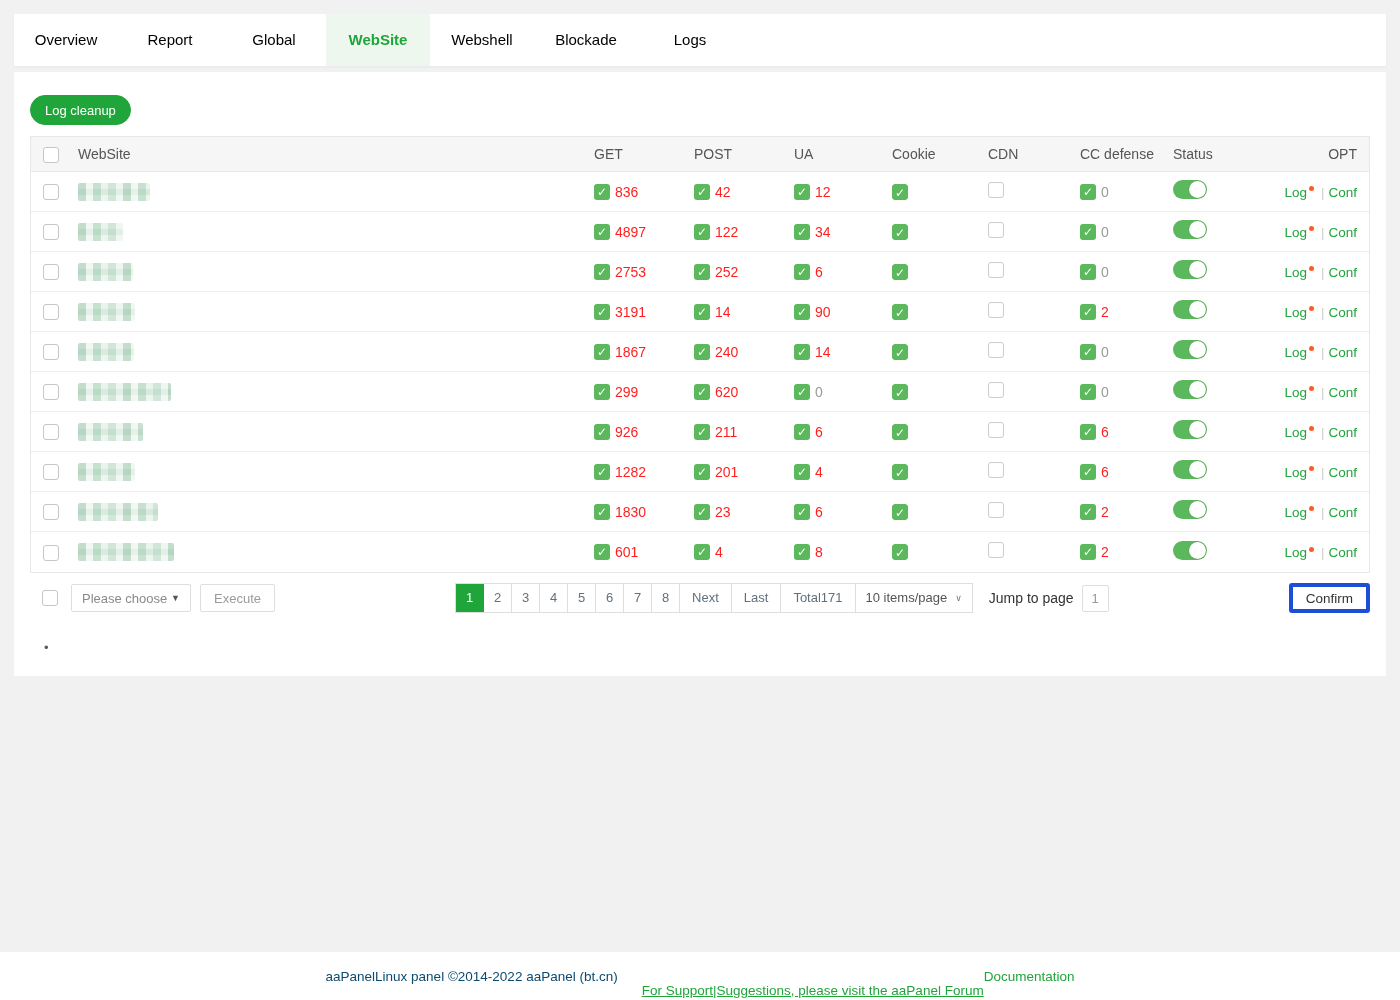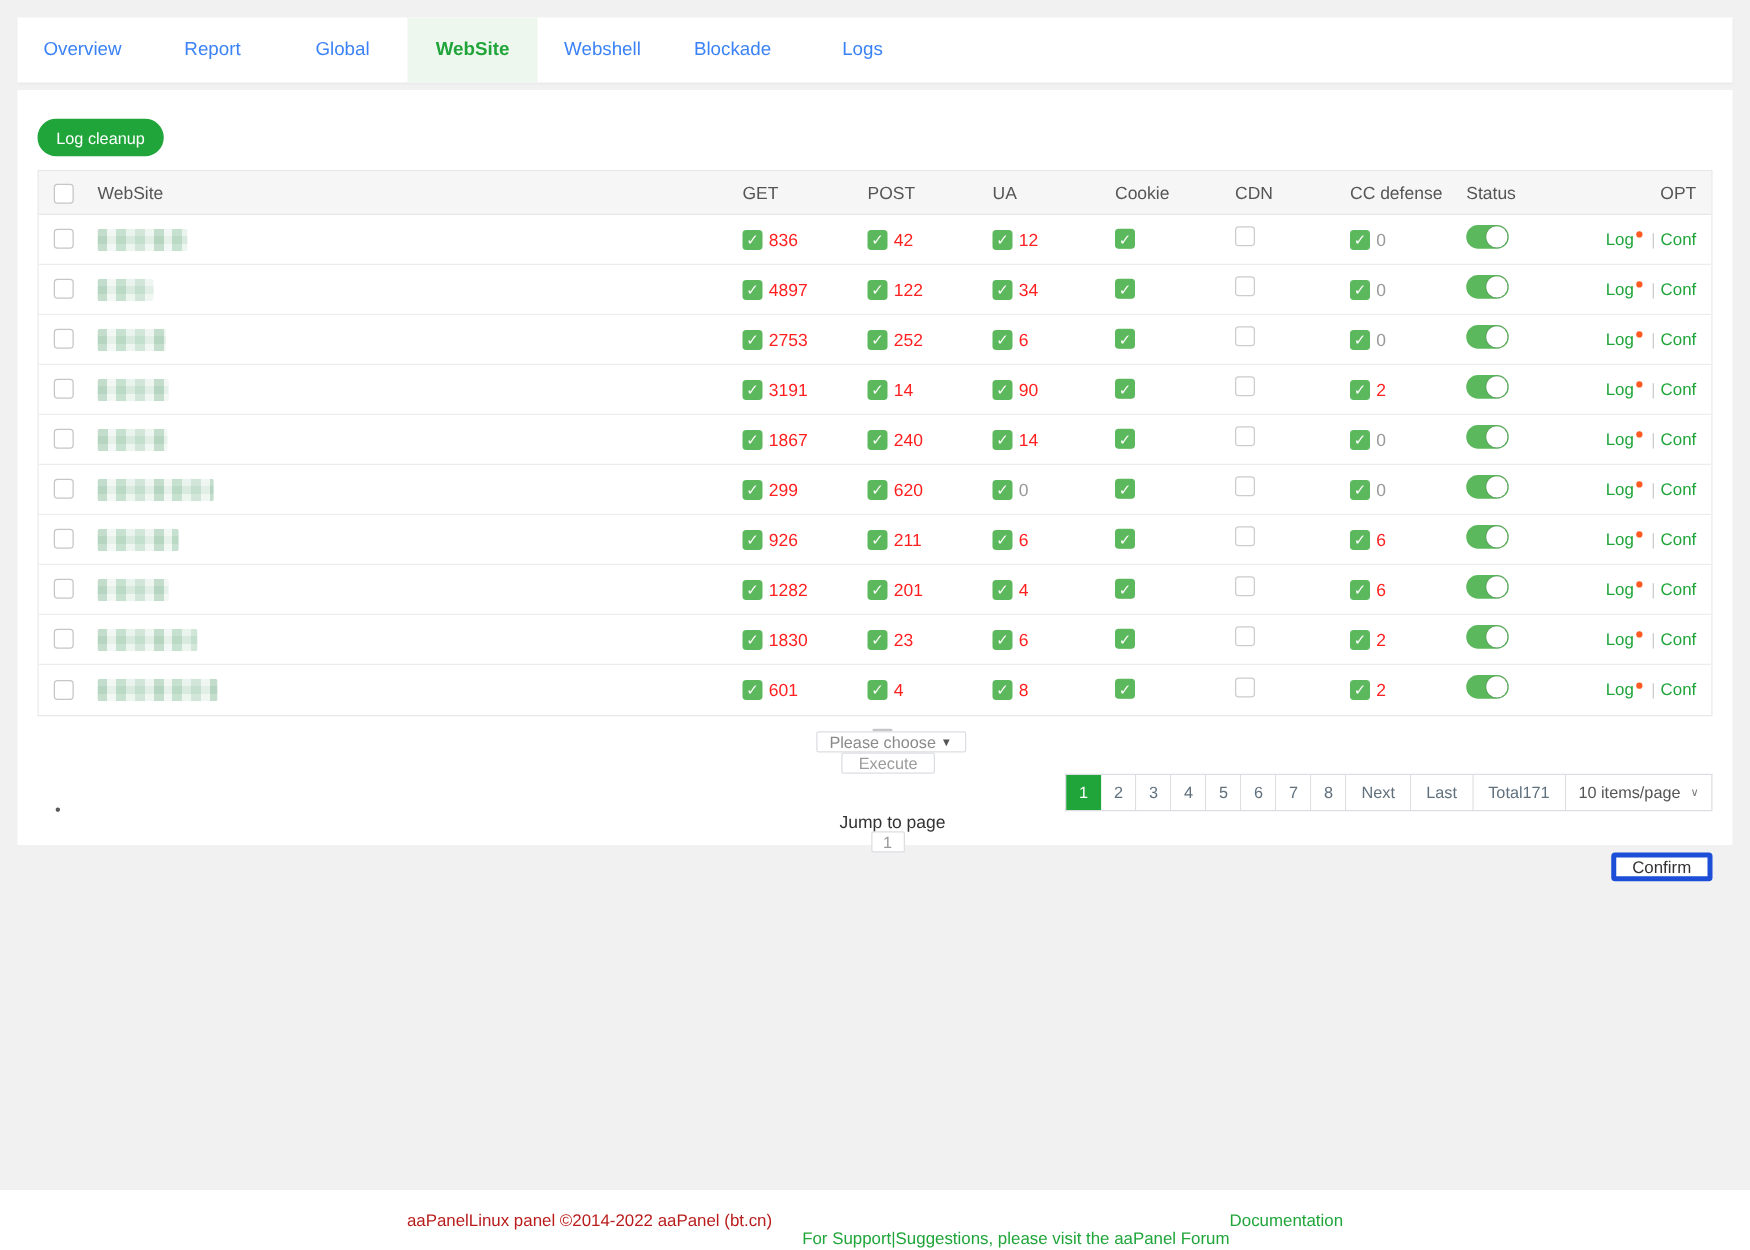--- a/index.html
+++ b/index.html
@@ -10,21 +10,21 @@
     --dot:#ff5a22;
     --border:#e7e7e7;
     --ctl-border:#dcdee2;
   }
   *{box-sizing:border-box;margin:0;padding:0;}
   html,body{width:1400px;height:1000px;overflow:hidden;}
   body{background:#f1f1f1;font-family:"Liberation Sans","DejaVu Sans",sans-serif;color:#333;position:relative;}
 
   
   .tabbar{margin:14px 14px 0;height:52px;background:#fff;display:flex;box-shadow:0 1px 2px rgba(0,0,0,.04);}
-  .tab{width:104px;line-height:52px;text-align:center;font-size:15px;color:#3b82f6;cursor:pointer;}
+  .tab{width:104px;line-height:52px;text-align:center;font-size:15px;color:#000000;cursor:pointer;}
   .tab.active{color:var(--accent);font-weight:bold;background:#eef7ee;}
 
   
   .panel{margin:6px 14px 0;background:#fff;height:604px;padding:16px;}
   .btn-green{display:inline-block;margin:7px 0 11px;height:30px;padding:0 14px;background:var(--accent);
     color:#fff;border:1px solid var(--accent);border-radius:15px;font-size:13px;cursor:pointer;
     font-family:inherit;}
 
   .table{border:1px solid var(--border);}
   .tr{display:flex;align-items:center;height:40px;border-bottom:1px solid #ededed;background:#fff;}
@@ -66,21 +66,21 @@
     position:relative;cursor:pointer;}
   .toggle::after{content:"";position:absolute;top:1px;right:1px;width:17px;height:17px;border-radius:50%;
     background:#fff;box-shadow:0 0 1px rgba(0,0,0,.45);}
 
   .opt-link{color:var(--accent);font-size:13.5px;text-decoration:none;cursor:pointer;position:relative;}
   .opt-sep{color:#ccc;font-size:13px;margin:0 4px 0 7px;}
   .reddot{display:inline-block;width:5px;height:5px;border-radius:50%;background:var(--dot);
     vertical-align:super;margin-left:2px;}
 
   
-  .pager-row{display:flex;align-items:center;margin-top:10px;height:30px;padding-left:12px;font-size:13px;flex-direction:column;}
+  .pager-row{display:flex;align-items:center;margin-top:10px;height:30px;padding-left:12px;font-size:13px;}
   .select{display:flex;align-items:center;justify-content:space-between;width:120px;height:28px;
     border:1px solid var(--ctl-border);border-radius:2px;padding:0 10px;color:#8a8a8a;margin-left:13px;
     cursor:pointer;background:#fff;}
   .select .tri{color:#555;font-size:9px;}
   .btn-plain{height:28px;padding:0 13px;margin-left:9px;background:#fff;border:1px solid var(--ctl-border);
     border-radius:2px;color:#9b9b9b;font-size:13px;cursor:pointer;font-family:inherit;}
 
   .pages{display:flex;margin-left:auto;border:1px solid var(--ctl-border);border-right:none;background:#fff;}
   .page{min-width:28px;height:28px;line-height:28px;text-align:center;color:#60707d;font-size:13px;
     border-right:1px solid var(--ctl-border);cursor:pointer;background:#fff;}
@@ -94,23 +94,23 @@
     text-align:center;color:#999;font-size:13px;font-family:inherit;outline:none;}
   .btn-confirm{height:30px;padding:0 13px;margin-left:auto;background:#fff;border:4px solid #1d4ed8;
     border-radius:3px;color:#333;font-size:13.5px;cursor:pointer;font-family:inherit;}
 
   .note{display:flex;margin-top:27px;padding-left:14px;font-size:14px;color:#5a5a5a;}
   .note .bullet{margin-right:12px;font-size:13px;color:#5a5a5a;}
 
   
   .footer{position:absolute;left:0;bottom:0;width:100%;height:48px;background:#fff;
     display:flex;align-items:center;justify-content:center;font-size:13.5px;}
-  .footer .copy{color:#b91c1c;}
+  .footer .copy{color:#0c4a6e;}
   .footer a{color:var(--accent);cursor:pointer;}
-  .footer .forum{margin-left:24px;margin-top:28px;}
+  .footer .forum{margin-left:24px;text-decoration:underline;margin-top:28px;}
   .footer .docs{text-decoration:none;}
 </style>
 </head>
 <body>
 
 <div class="tabbar" id="tabbar">
     <div class="tab">Overview</div>
     <div class="tab">Report</div>
     <div class="tab">Global</div>
     <div class="tab active">WebSite</div>

